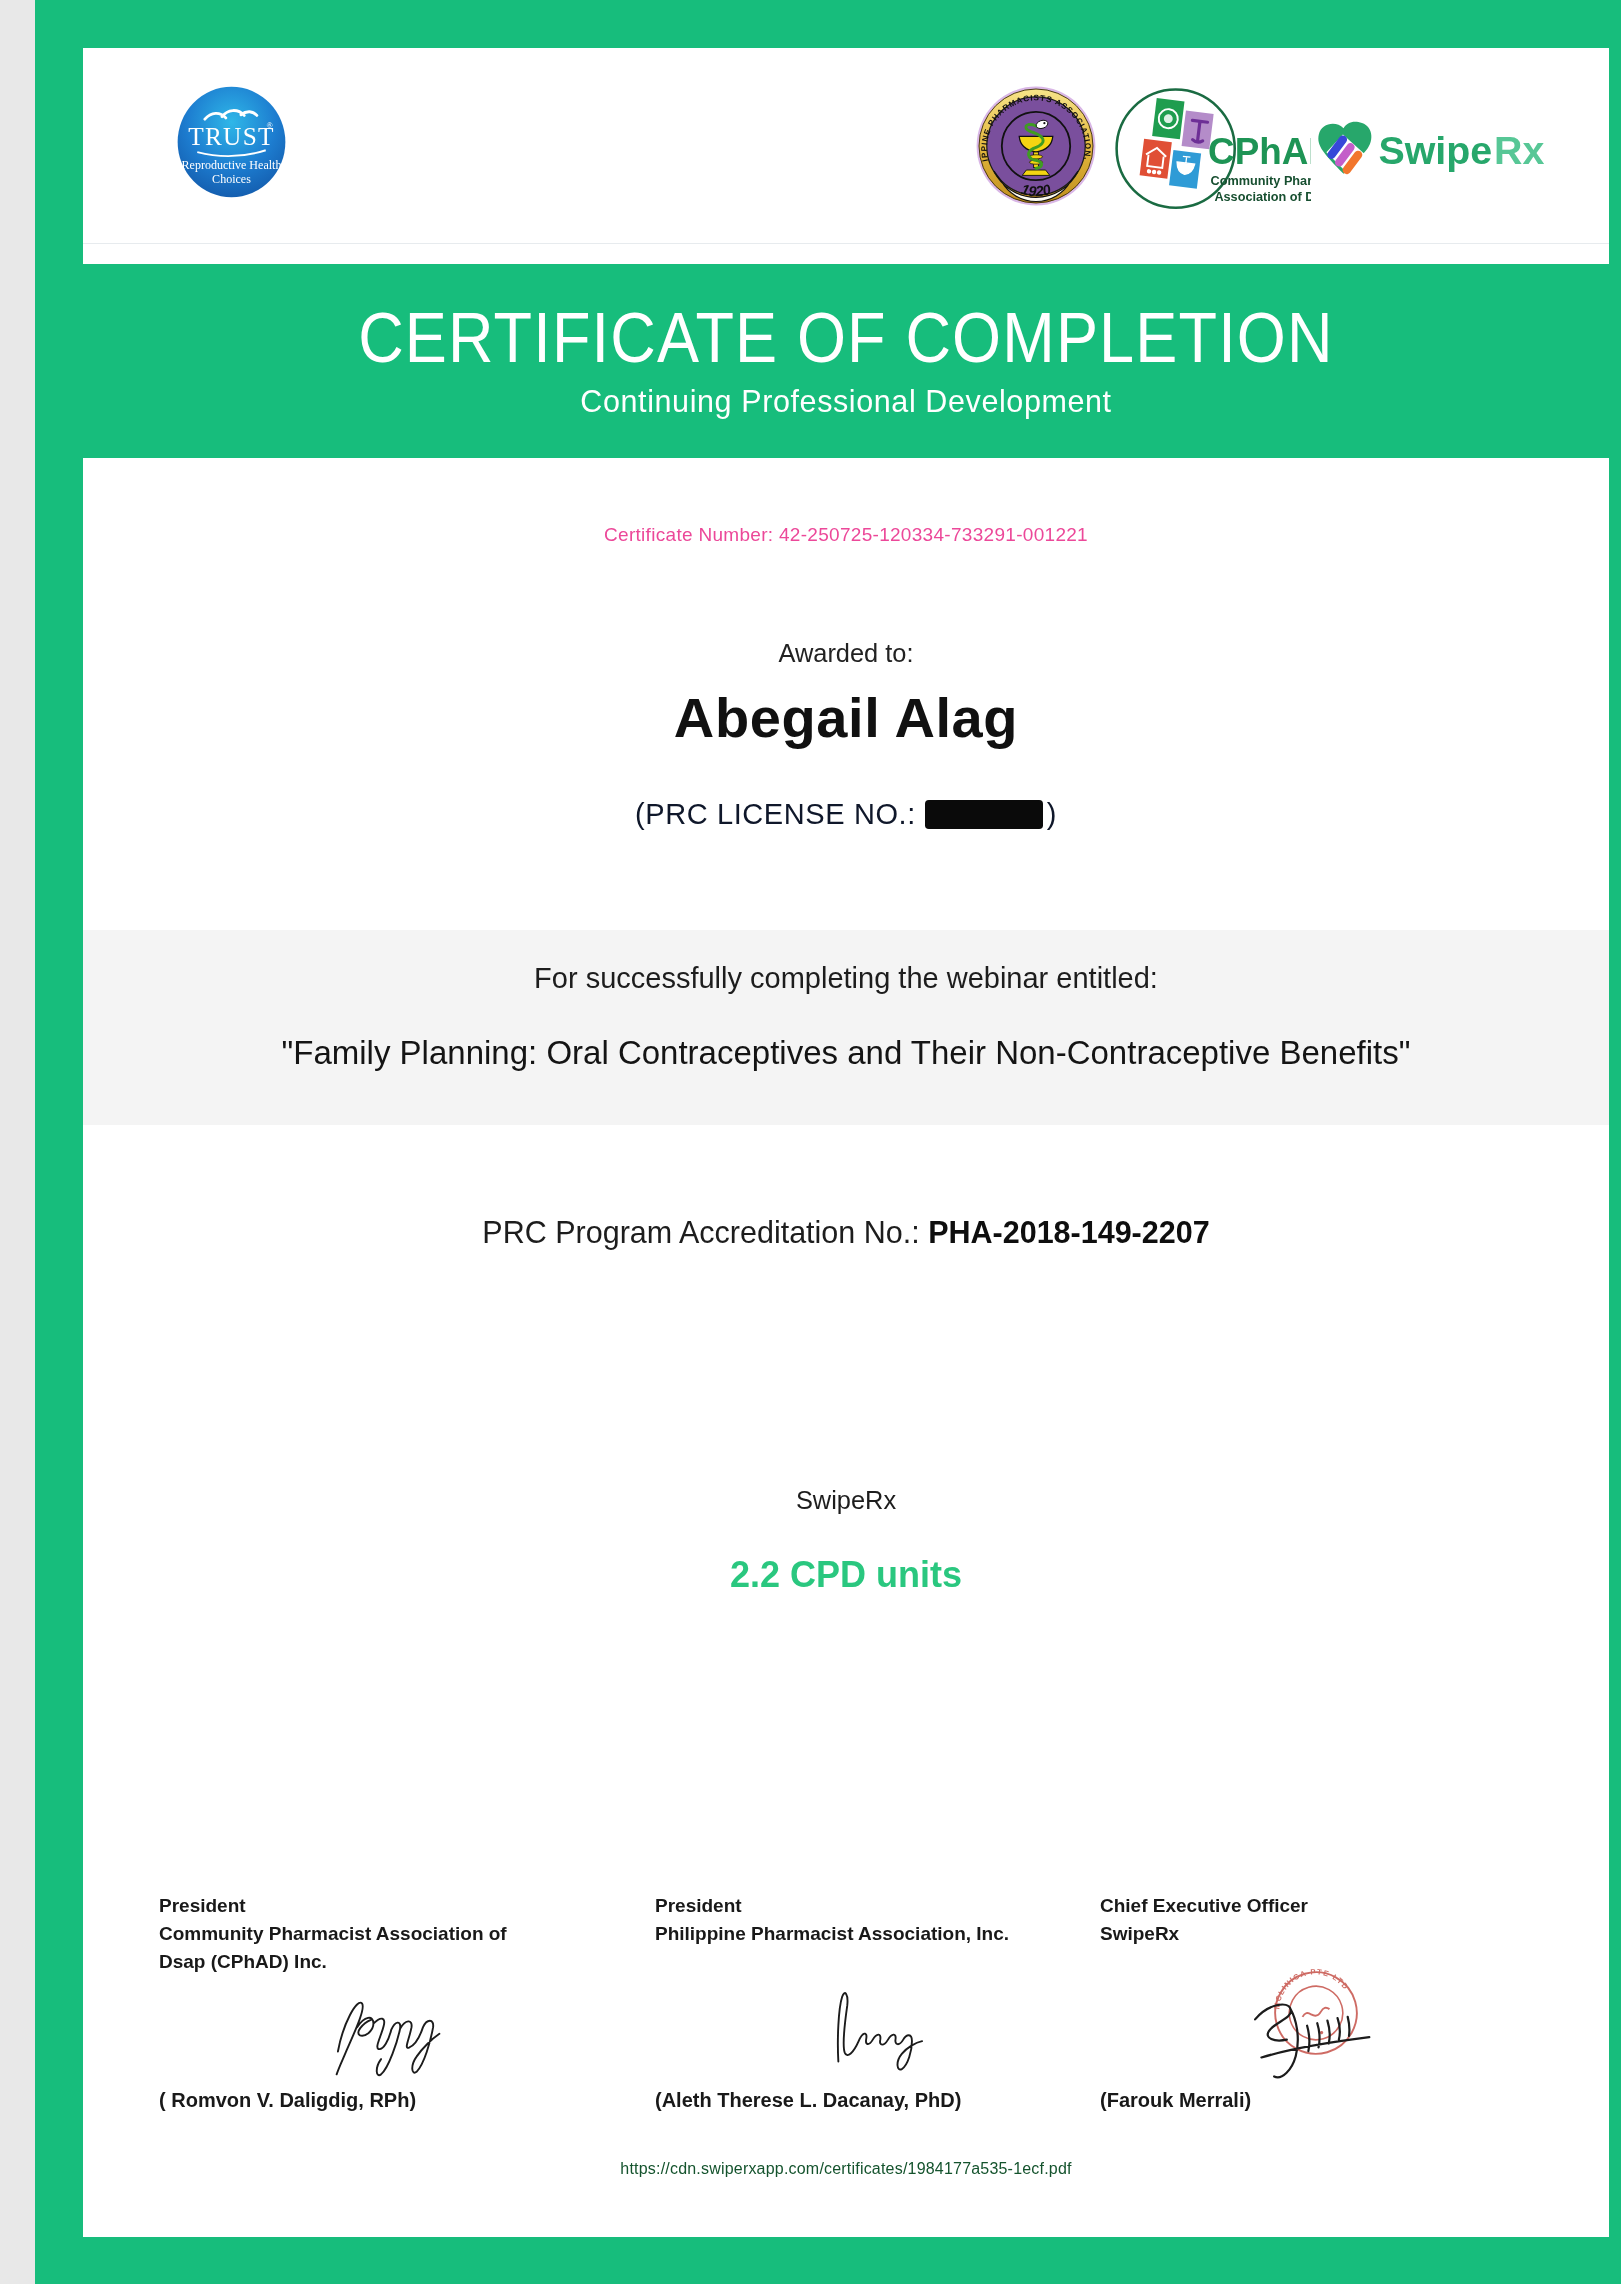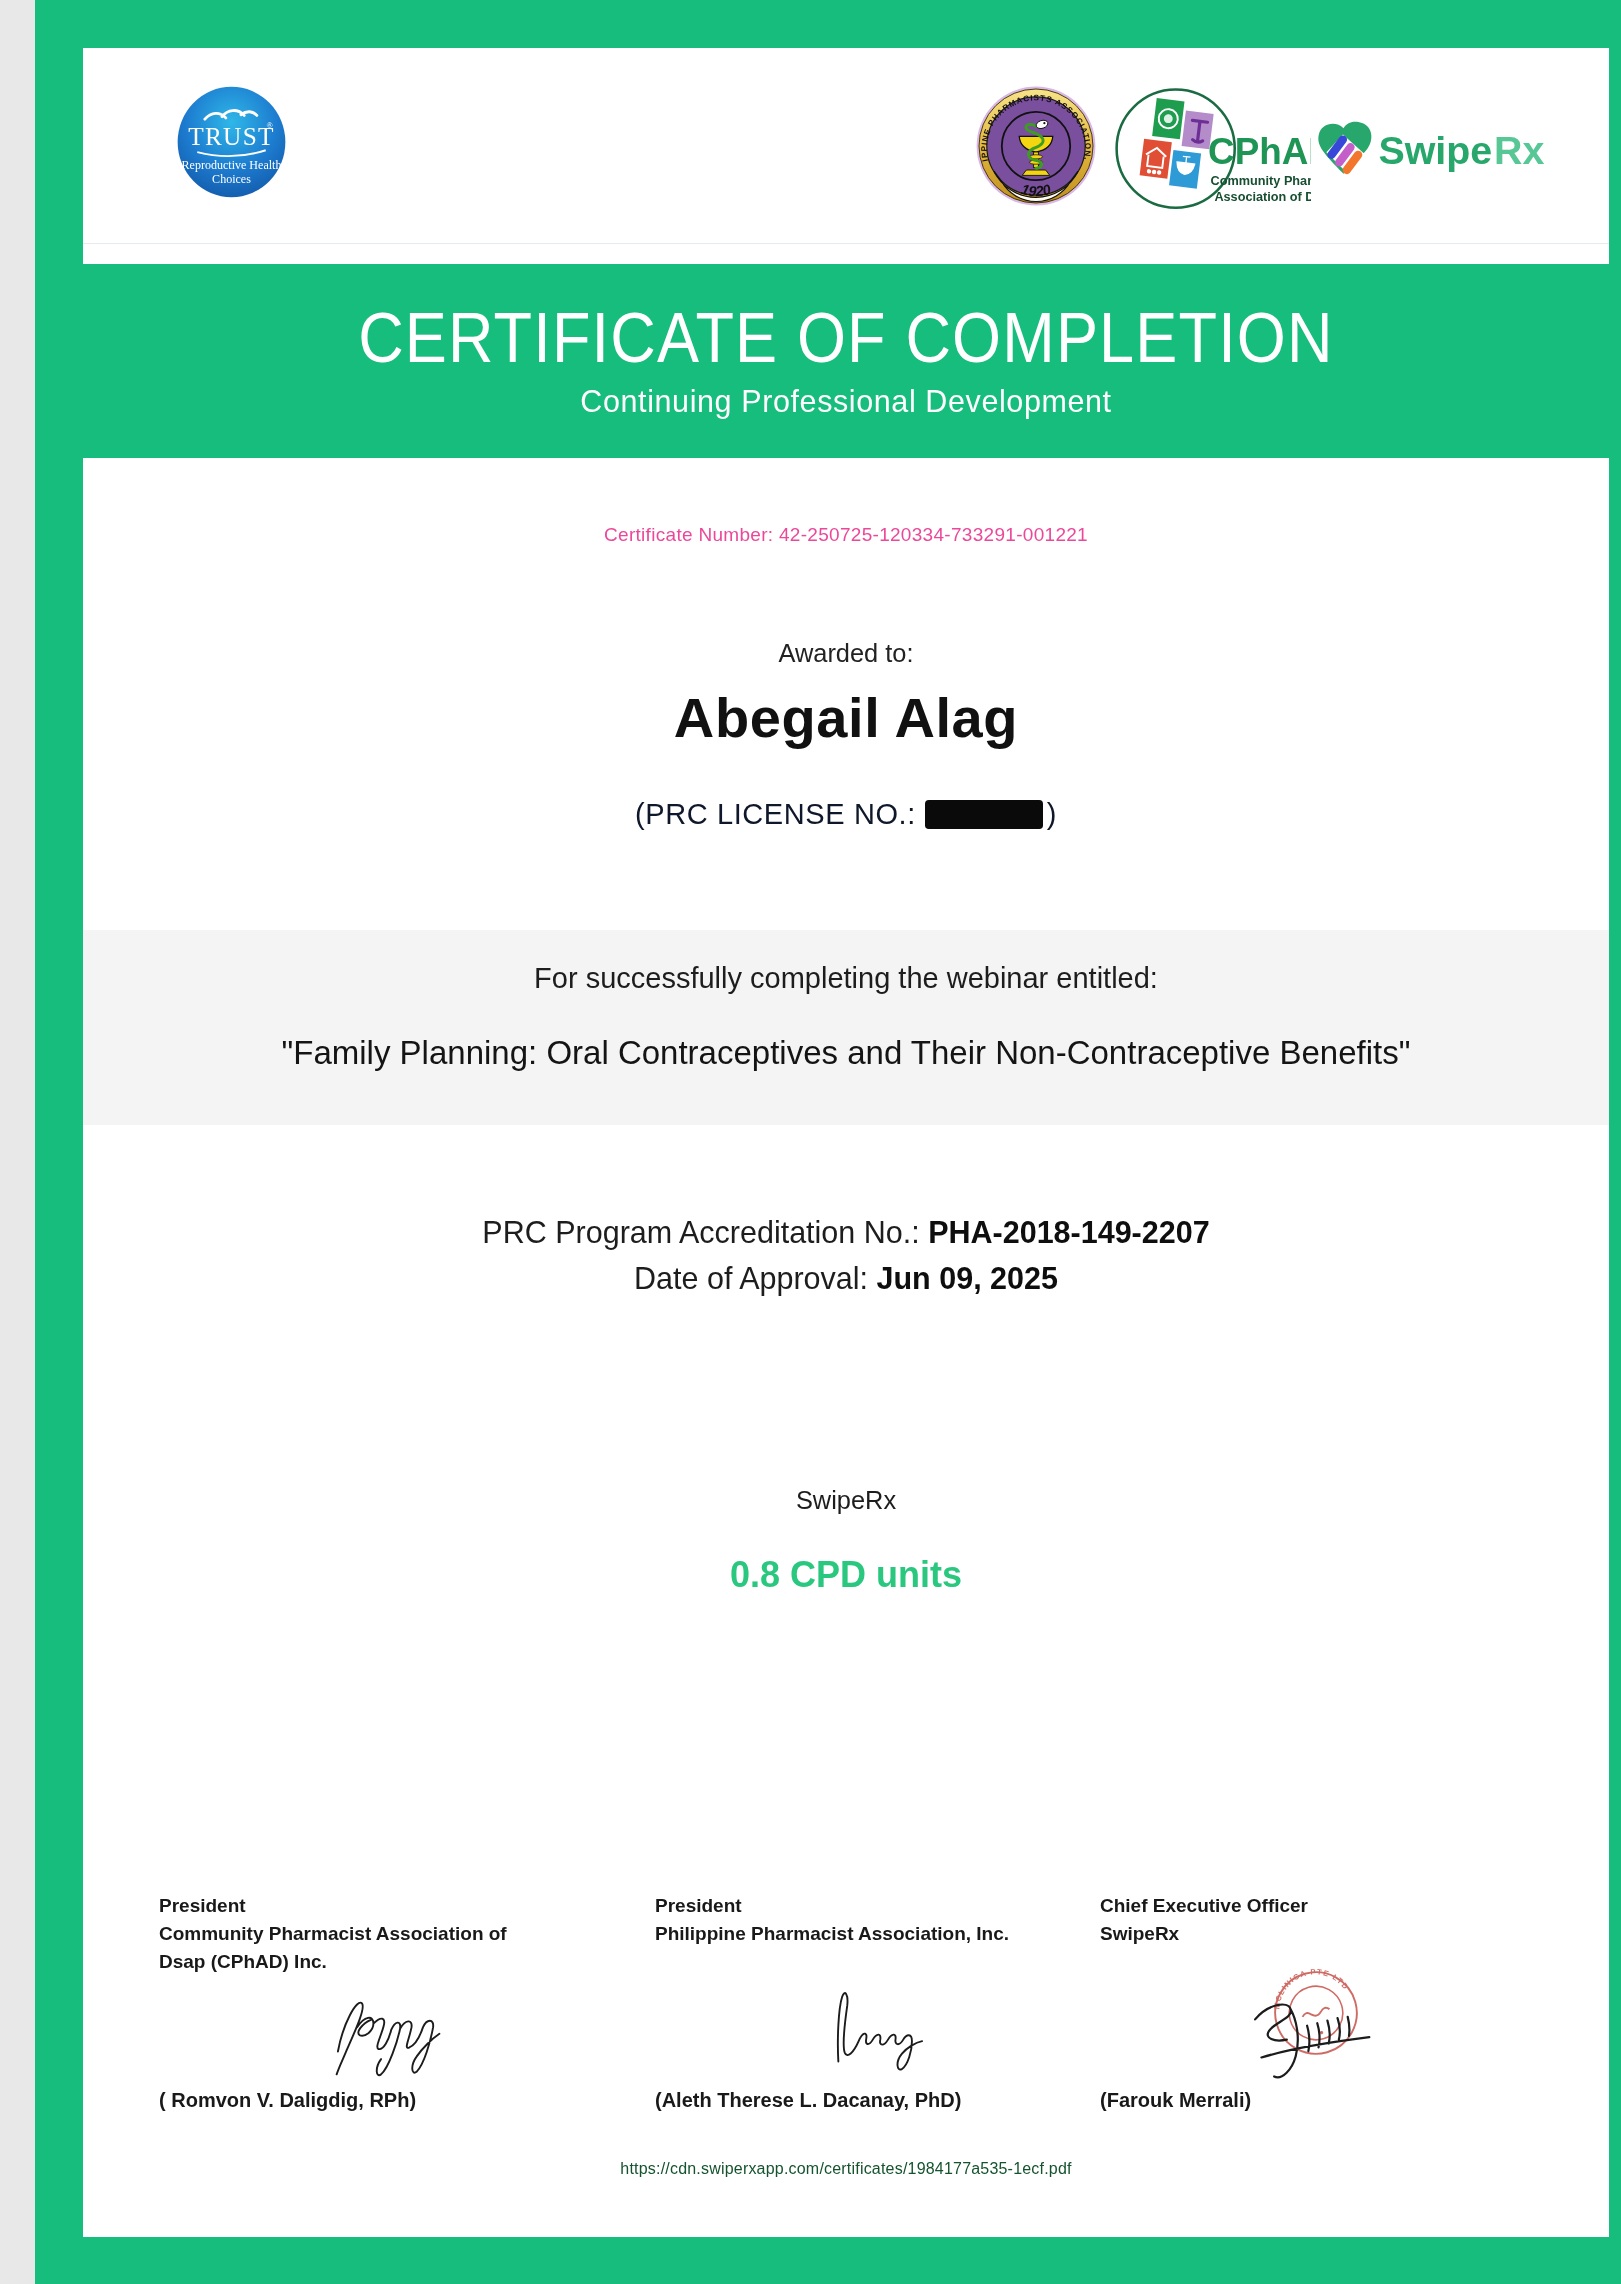--- a/index.html
+++ b/index.html
@@ -143,27 +143,23 @@
 
     <div class="graypanel">
       <div class="gp-intro">For successfully completing the webinar entitled:</div>
       <div class="gp-title">"Family Planning: Oral Contraceptives and Their Non-Contraceptive Benefits"</div>
     </div>
 
     <div class="ctr accred">
       <span class="lbl">PRC Program Accreditation No.:</span>
       <span class="val">PHA-2018-149-2207</span>
     </div>
-    <div class="ctr approval">
-      <span class="lbl">Date of Approval:</span>
-      <span class="val">Jun 09, 2025</span>
-    </div>
 
     <div class="ctr provider">SwipeRx</div>
-    <div class="ctr cpd" style="color:#2ac77f">0.8 CPD units</div>
+    <div class="ctr cpd" style="color:#2ac77f">2.2 CPD units</div>
 
 
     <div class="sigs">
 
       <div class="sigcol" style="left:76px;width:471px">
         <div class="t">President</div>
         <div class="t">Community Pharmacist Association of</div>
         <div class="t">Dsap (CPhAD) Inc.</div>
         <div class="sigwrap">
           <svg width="203" height="105" viewBox="0 0 320 160">

